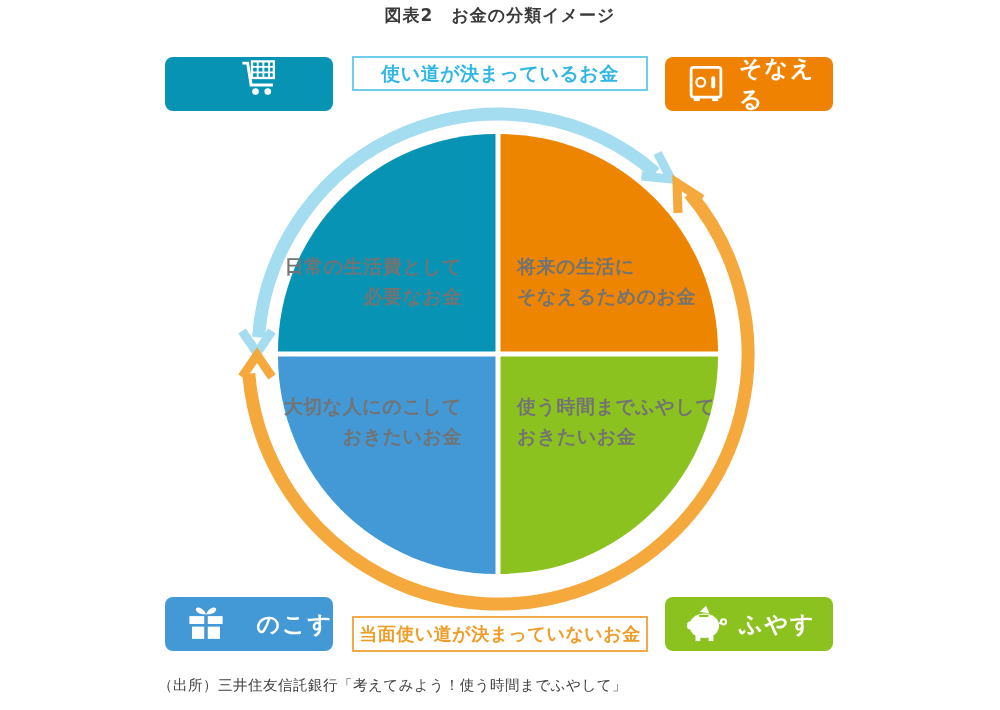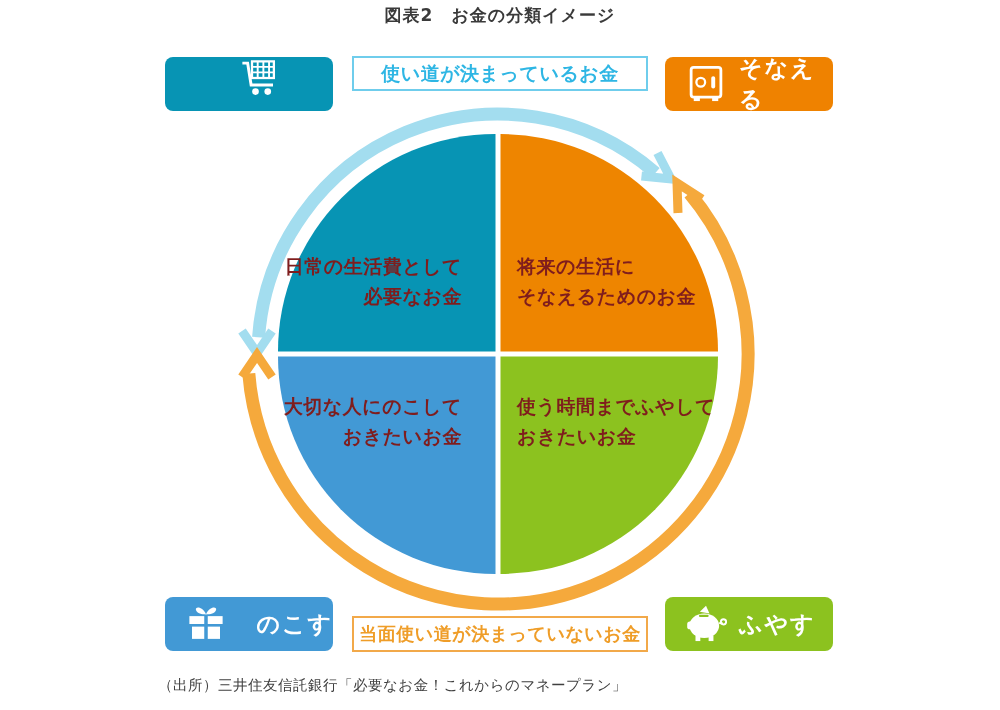--- a/index.html
+++ b/index.html
@@ -6,21 +6,21 @@
   .stage{
     position:relative;width:984px;height:710px;background:#ffffff;overflow:hidden;
     font-family:"DejaVu Sans","Liberation Sans",sans-serif;
   }
   .title{
     position:absolute;top:4px;left:0;width:1000px;text-align:center;
     font-size:17px;font-weight:bold;color:#3a3a3a;letter-spacing:1px;
   }
   svg.diagram{position:absolute;left:0;top:0;}
   
-  .qtext{position:absolute;color:#7f1d1d;font-size:19px;font-weight:bold;line-height:30px;letter-spacing:0.5px;}
+  .qtext{position:absolute;color:#737373;font-size:19px;font-weight:bold;line-height:30px;letter-spacing:0.5px;}
   .qtext.right{text-align:right;}
   .qtext span{display:block;}
   .q-tl{top:251px;right:522px;}
   .q-tr{top:251px;left:517px;}
   .q-bl{top:391px;right:522px;}
   .q-br{top:391px;left:517px;}
   
   .tag{
     position:absolute;width:168px;height:54px;border-radius:8px;
     display:flex;align-items:center;gap:12px;padding-left:20px;box-sizing:border-box;
@@ -141,15 +141,15 @@
     <span class="lbl">ふやす</span>
   </div>
 
   <div class="banner banner-top">
     <span>使い道が決まっているお金</span>
   </div>
   <div class="banner banner-bottom">
     <span>当面使い道が決まっていないお金</span>
   </div>
 
-  <div class="source">（出所）三井住友信託銀行「必要なお金！これからのマネープラン」</div>
+  <div class="source">（出所）三井住友信託銀行「考えてみよう！使う時間までふやして」</div>
 
 </div>
 
 </body></html>

